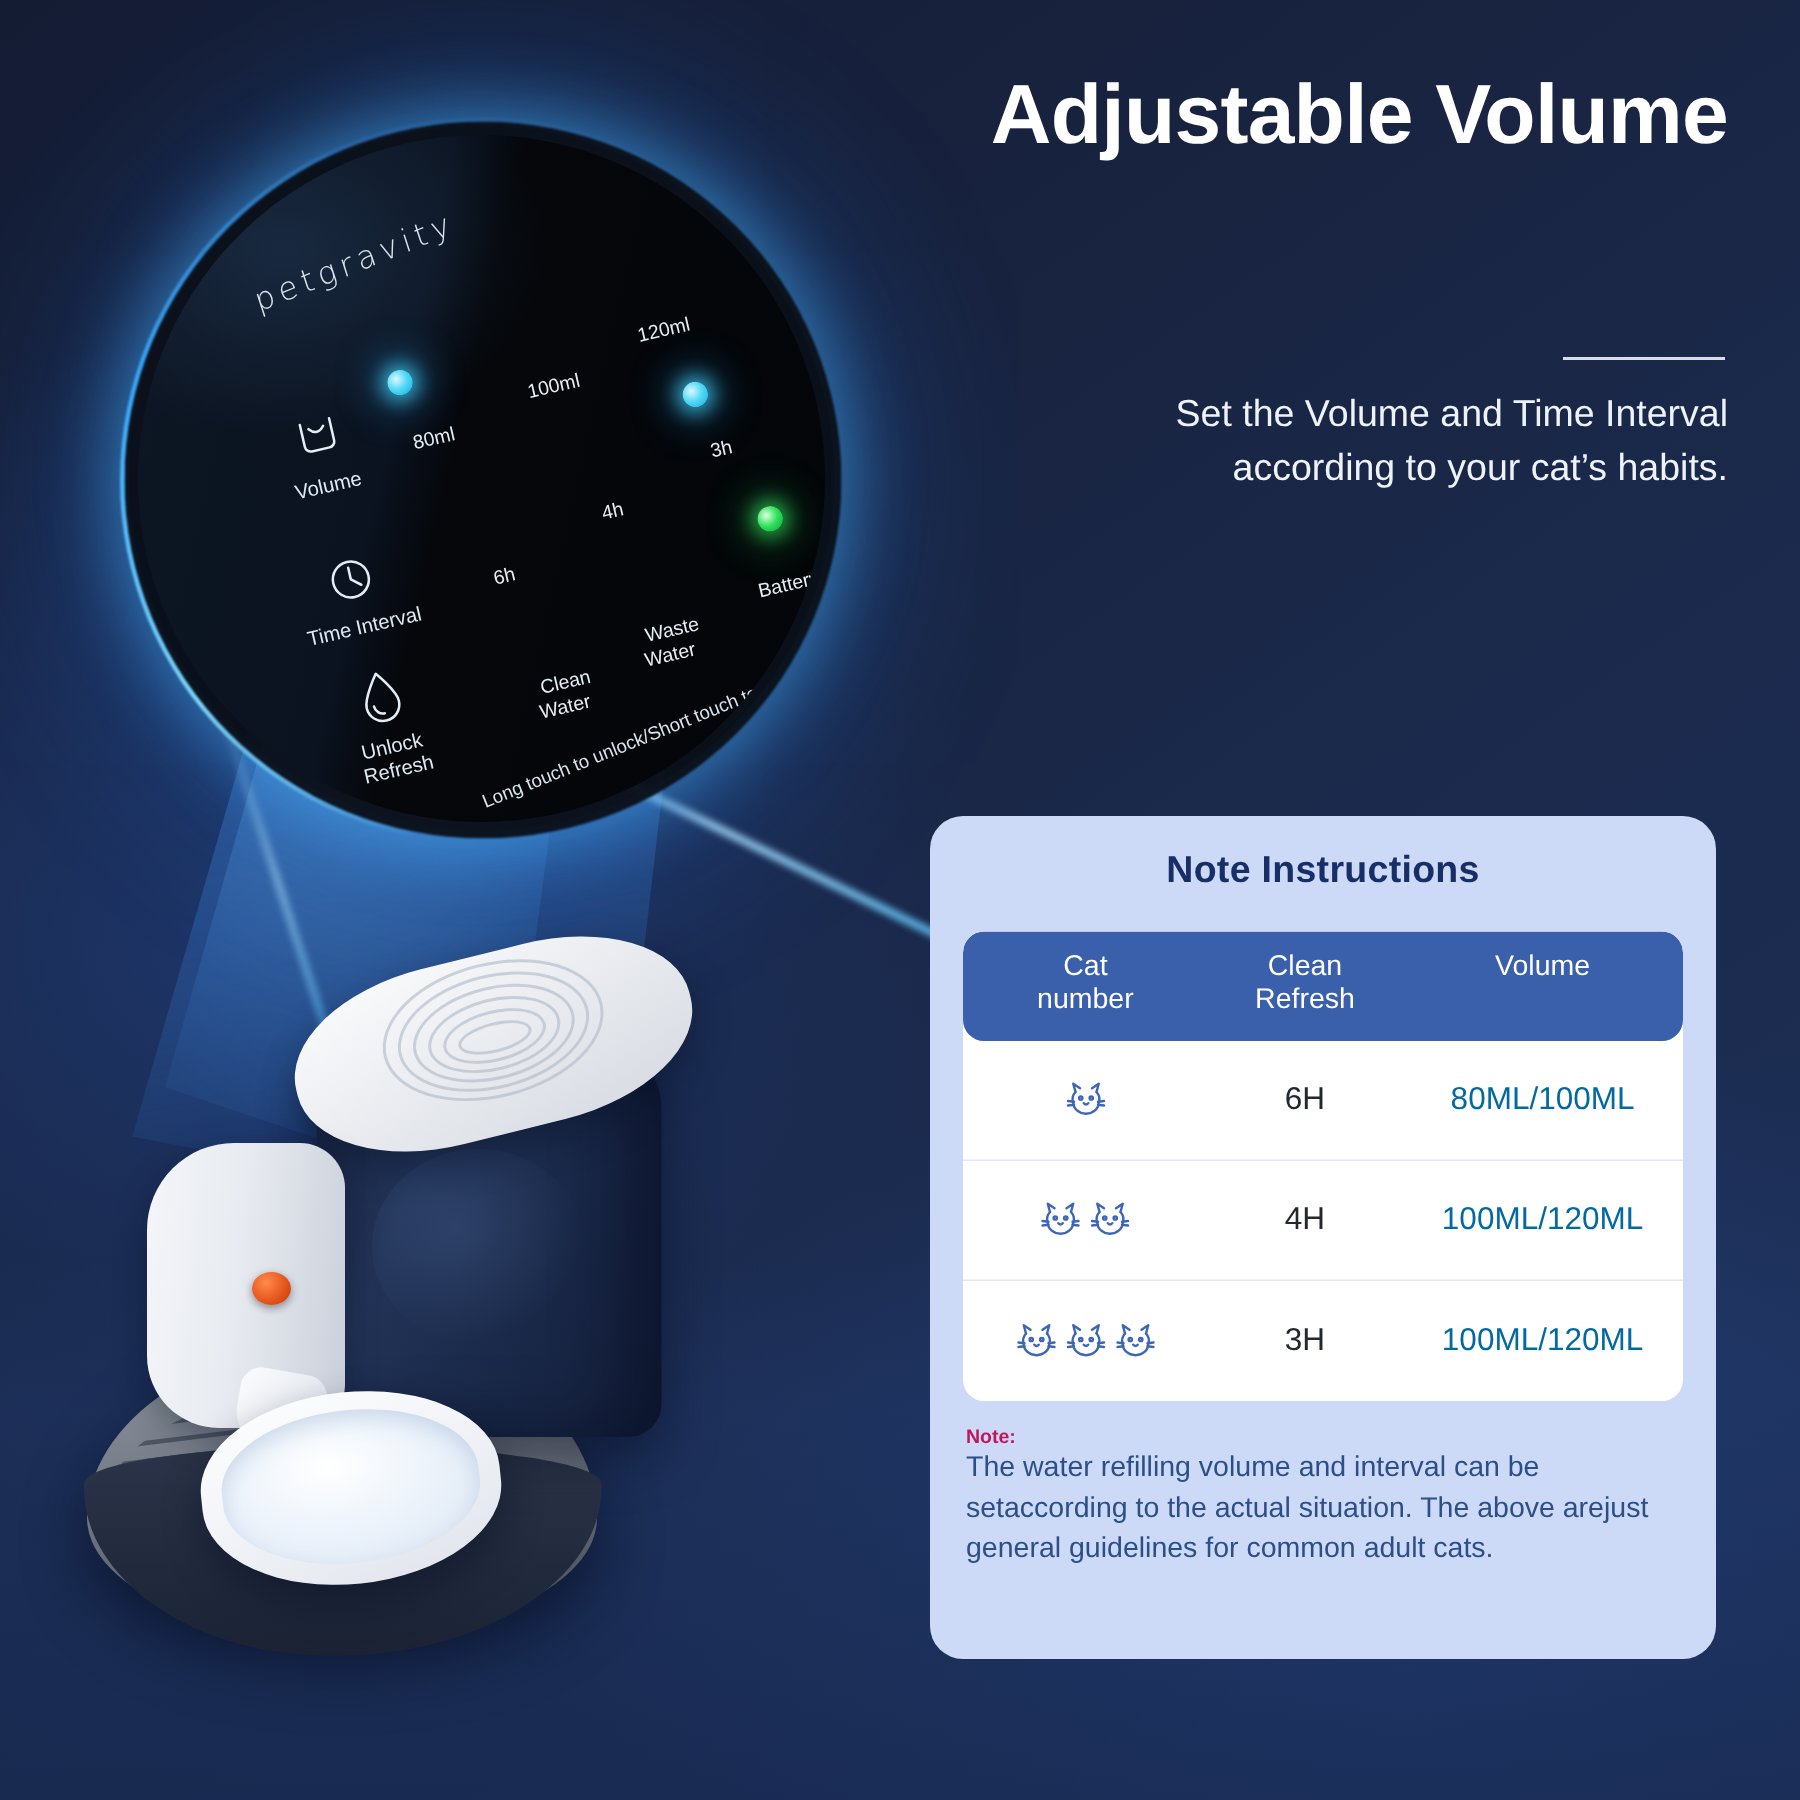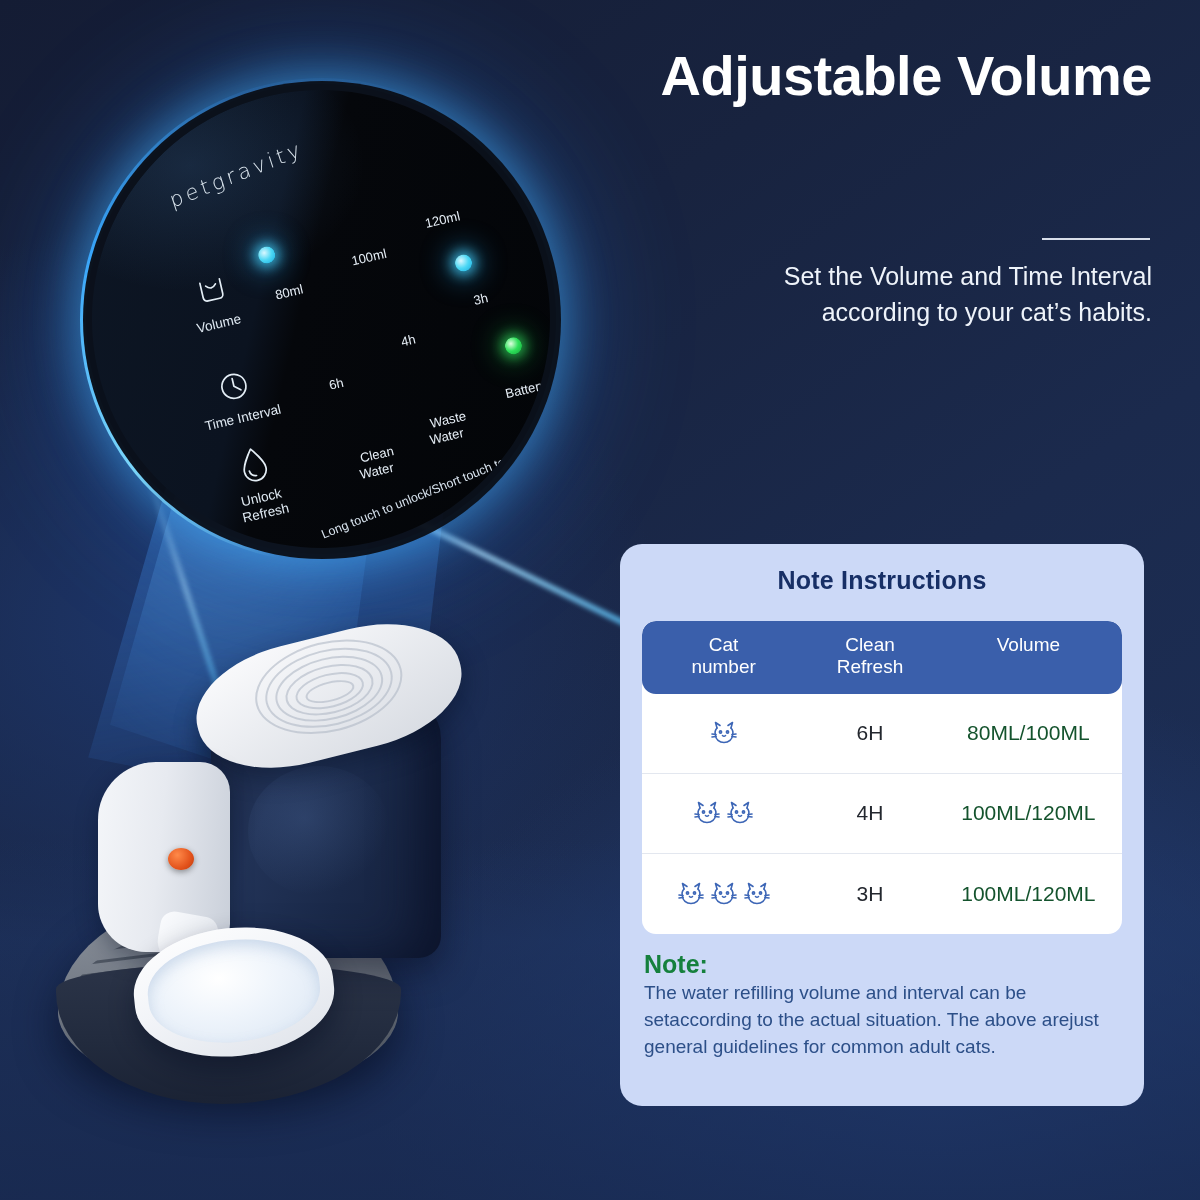--- a/index.html
+++ b/index.html
@@ -193,25 +193,25 @@
   .thead {
     display: flex; background: #3a5fab; color: #ffffff;
     border-radius: 14px; padding: 13px 0 15px 0;
   }
   .thead > div { text-align: center; font-size: 19px; line-height: 1.18; font-weight: 400; }
   .c1 { width: 34%; } .c2 { width: 27%; } .c3 { width: 39%; }
   .trow { display: flex; align-items: center; height: 80px; border-bottom: 1px solid #e3e7ef; }
   .trow:last-child { border-bottom: none; }
   .cats { width: 34%; display: flex; justify-content: center; align-items: center; gap: 3px; }
   .tint { width: 27%; text-align: center; font-size: 21px; color: #23272e; }
-  .tvol { width: 39%; text-align: center; font-size: 21px; color: #14532d; }
+  .tvol { width: 39%; text-align: center; font-size: 21px; color: #0369a1; }
   .cat-svg path, .cat-svg circle, .cat-svg line { stroke: #3d66b6; fill: none; stroke-width: 1.6; stroke-linecap: round; stroke-linejoin: round; }
 
   .note { margin: 16px 24px 0 24px; }
-  .note-title { color: #15803d; font-size: 25px; font-weight: 700; }
+  .note-title { color: #be185d; font-size: 13px; font-weight: 700; }
   .note-body { color: #2c4f88; font-size: 19px; line-height: 1.42; margin-top: 1px; }
 </style>
 </head>
 <body>
 
 <div id="stage">
 
   <div class="floor"></div>
 
   <div class="cone"></div>

